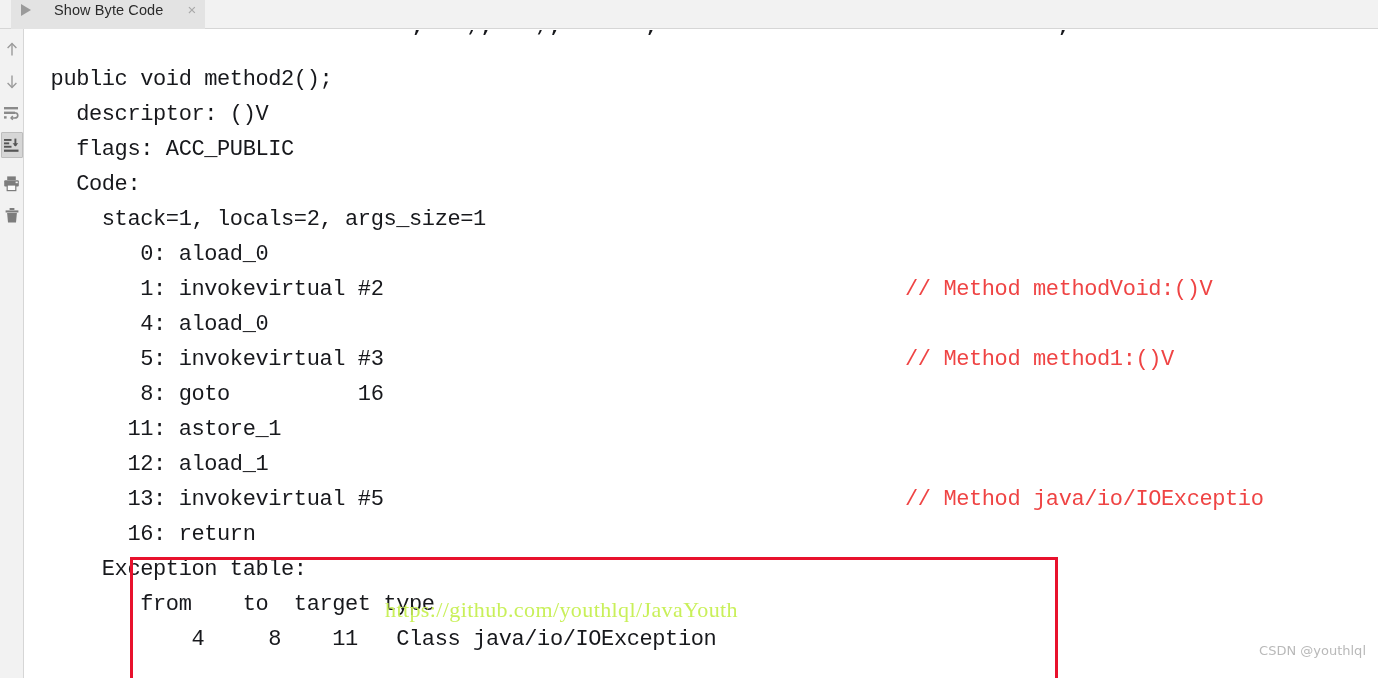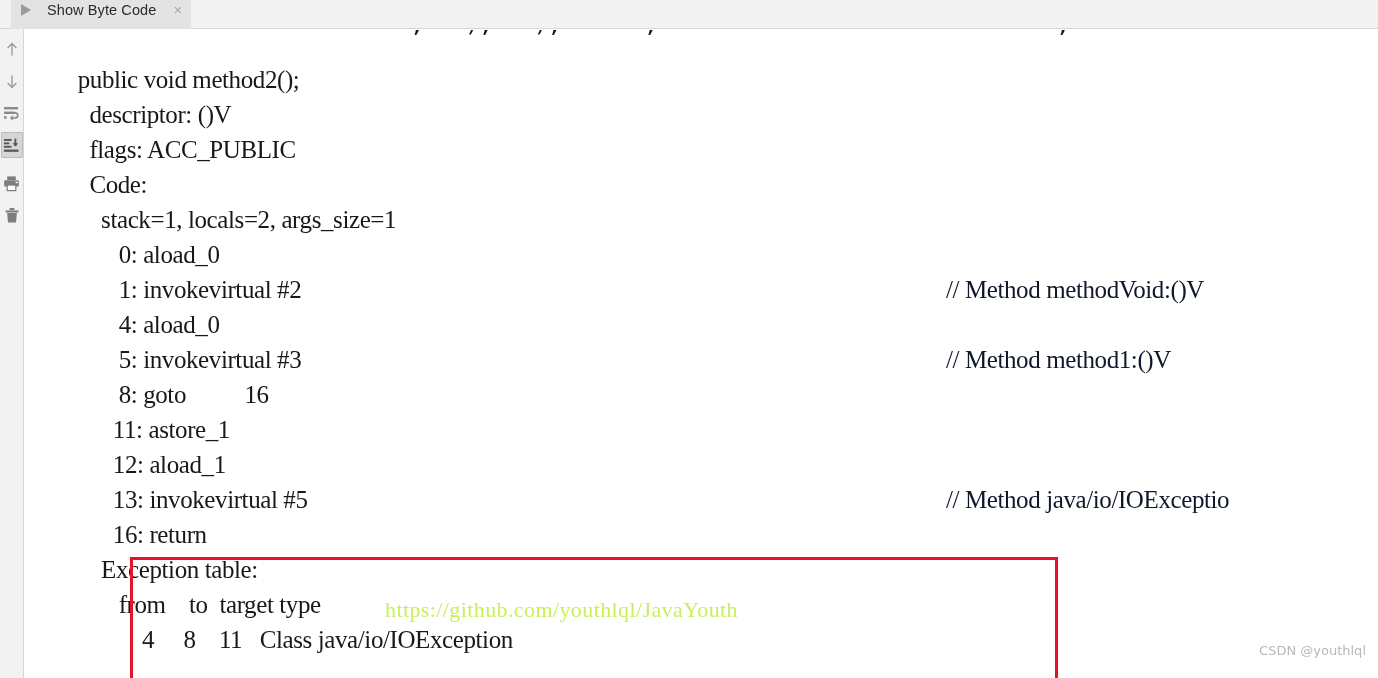--- a/index.html
+++ b/index.html
@@ -26,21 +26,21 @@
     width: 1378px; height: 29px;
     background: #f2f2f2;
     border-bottom: 1px solid #d6d6d6;
   }
   .tab {
     position: absolute;
     left: 11px; top: 0;
     height: 29px;
     display: flex;
     align-items: center;
-    gap: 15px;
+    gap: 22px;
     padding: 0 9px 10px 10px;
     background: #e3e3e3;
     cursor: pointer;
   }
   .tab .play-tri {
     width: 0; height: 0;
     border-left: 10px solid #9a9a9a;
     border-top: 6px solid transparent;
     border-bottom: 6px solid transparent;
     flex: 0 0 auto;
@@ -102,29 +102,28 @@
     margin: 0;
     padding: 0;
     font-family: "Liberation Serif", "DejaVu Serif", serif;
     font-size: 0;
     white-space: pre;
   }
   .line {
     position: relative;
     height: 35px;
     line-height: 35px;
-    font-family: Liberation Serif, serif;
-    font-size: 25px;
+    font-family: Liberation Mono, monospace;
+    font-size: 22px;
     color: #17181c;
     white-space: pre;
     letter-spacing: -0.4px;
-    margin-left: 41px;
   }
   .line .cmt {
-    color: #0f172a;
+    color: #ef4444;
   }
   .cutline-top {
     position: absolute;
     left: 0; top: -23px;
     height: 35px;
     line-height: 35px;
     font-family: "DejaVu Sans Mono", "Liberation Mono", monospace;
     font-size: 23.5px;
     color: #17181c;
     white-space: pre;

